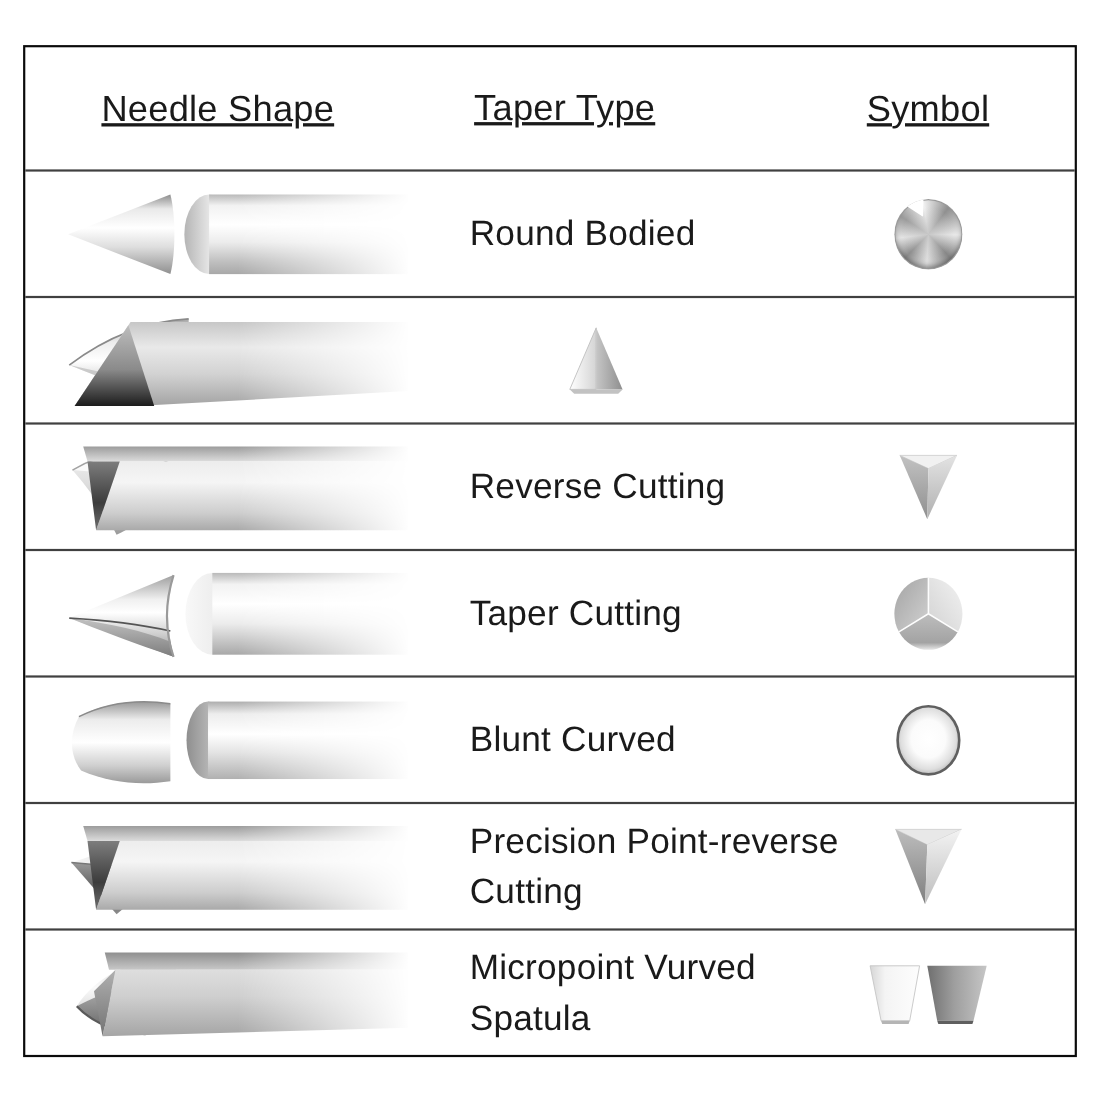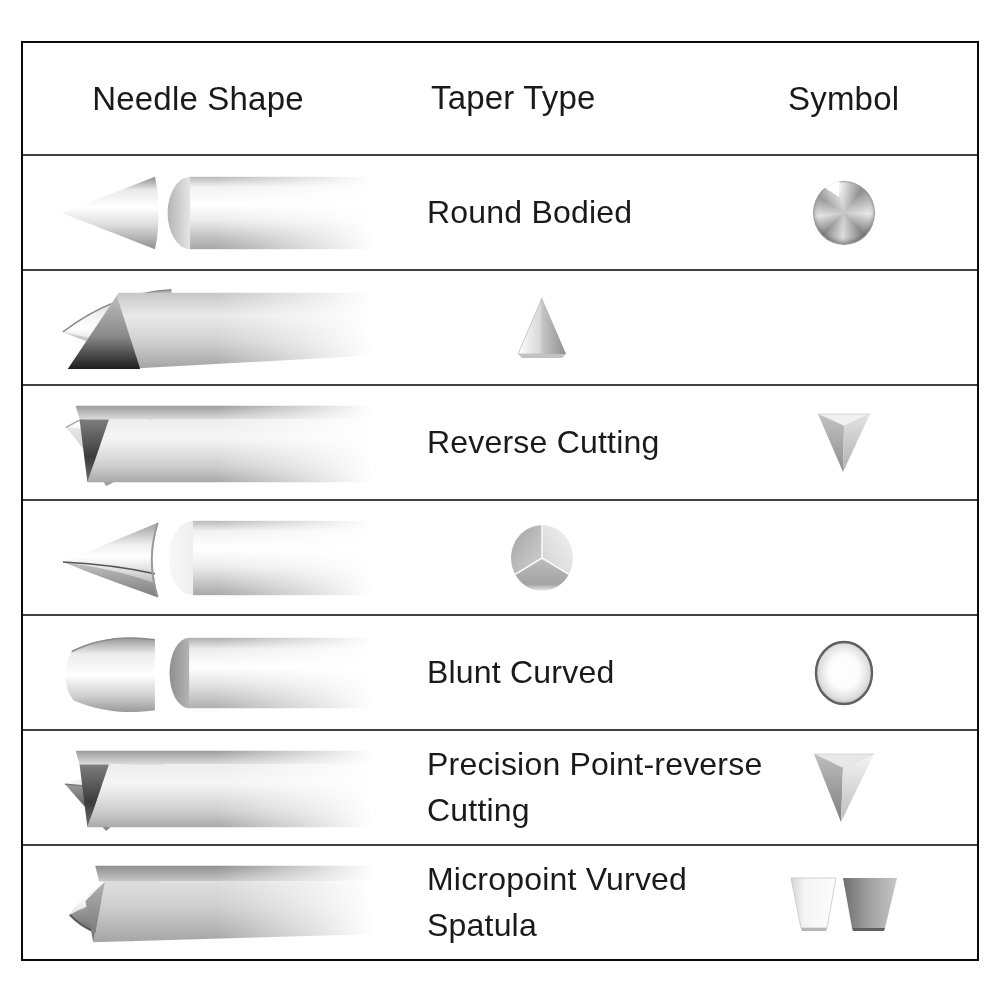--- a/index.html
+++ b/index.html
@@ -9,21 +9,21 @@
     -webkit-font-smoothing:antialiased;
   }
   .needle-table{
     position:absolute;left:21px;top:41px;width:958px;
     border:2px solid #0b0b0b;box-sizing:border-box;background:#fff;
   }
   .trow{
     display:grid;grid-template-columns:350px 415px 1fr;
     align-items:center;height:113px;border-top:2px solid #404040;
   }
-  .trow.hdr{height:111px;border-top:none;}
+  .trow.hdr{height:111px;border-top:none;text-decoration:underline;}
   .col-needle{display:flex;align-items:center;justify-content:flex-start;padding-left:37px;}
   .col-point{padding-left:54px;font-size:32px;line-height:1.42;letter-spacing:.2px;}
   .col-symbol{display:flex;align-items:center;justify-content:center;padding-right:78px;}
   .hdr .hcell{font-size:33px;letter-spacing:.2px;}
   .hdr .col-needle{justify-content:center;padding-left:0;}
   .hdr .col-point{padding-left:58px;}
   .hdr .col-symbol{padding-right:78px;}
   svg{display:block;}
   
   .sym-sphere{
@@ -255,20 +255,21 @@
         <path d="M3,50 L100,10 C94,35 94,62 100,86 Z" fill="url(#r4cone)"></path>
         <path d="M3,50 C40,55 72,62 97,72 L100,86 C65,74 30,61 3,50 Z" fill="url(#r4facet)"></path>
         <path d="M3,50 C40,52 70,56 97,62" fill="none" stroke="#555555" stroke-width="1.6"></path>
         <path d="M100,10 C92,35 92,62 100,86" fill="none" stroke="#9a9a9a" stroke-width="2"></path>
         <g mask="url(#r4fade)">
           <ellipse cx="136" cy="46" rx="25" ry="38" fill="url(#r4cap)"></ellipse>
           <rect x="136" y="8" width="182" height="76" fill="url(#r4cyl)"></rect>
         </g>
       </svg>
     </div>
+    <div class="col-point">Taper Cutting</div>
     <div class="col-symbol">
       <svg width="66" height="70" viewBox="0 0 66 70">
         <defs>
           <linearGradient id="s4l" x1="0" y1="0" x2="1" y2="1">
             <stop offset="0" stop-color="#a3a3a3"></stop>
               <stop offset="1" stop-color="#d2d2d2"></stop>
           </linearGradient>
           <linearGradient id="s4r" x1="1" y1="0" x2="0" y2="1">
             <stop offset="0" stop-color="#f2f2f2"></stop>
               <stop offset="1" stop-color="#d2d2d2"></stop>

